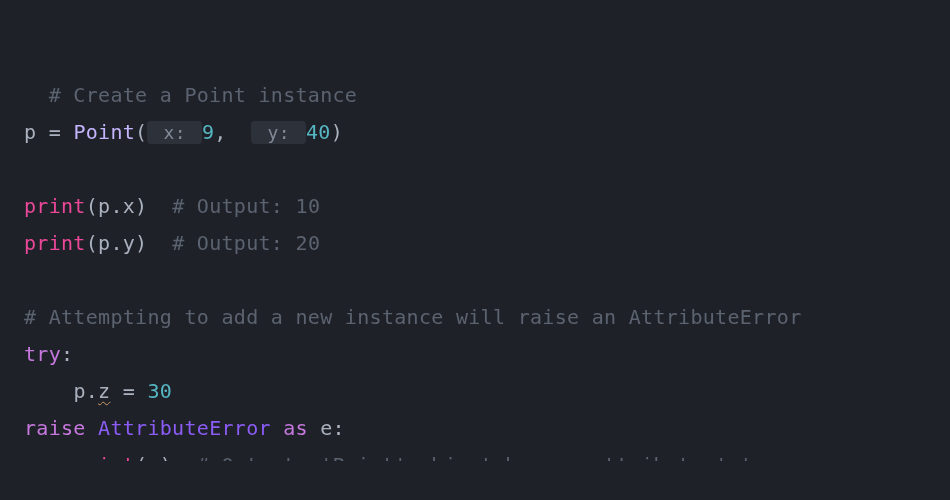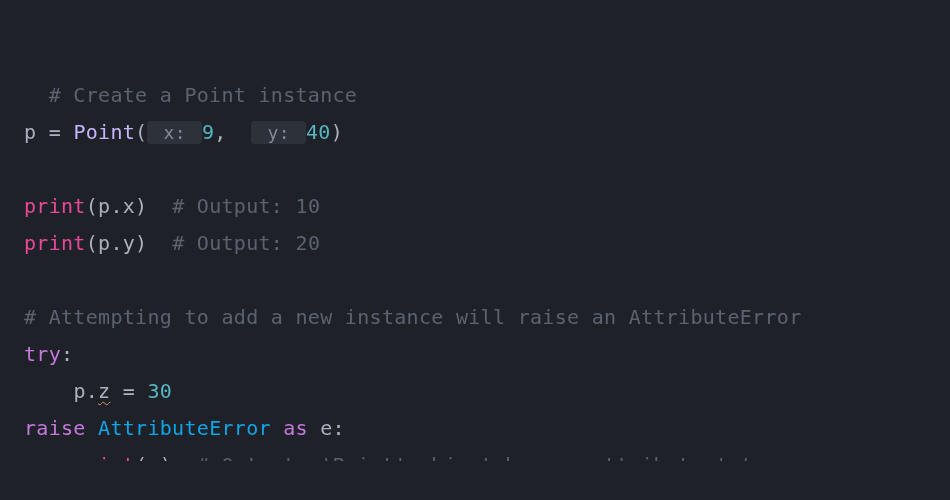--- a/index.html
+++ b/index.html
@@ -48,21 +48,21 @@
       color: #56b6c2;
     }
     .builtin {
       color: #ec4899;
     }
     .keyword {
       color: #c678dd;
       margin-top: 43px;
     }
     .exception {
-      color: #0ea5e9;
+      color: #8b5cf6;
       margin-top: 8px;
     }
     .wavy {
       text-decoration: wavy underline;
       text-decoration-color: #d19a66;
       text-decoration-thickness: 1px;
       text-underline-offset: 3px;
     }
     .cutoff {
       overflow: hidden;

